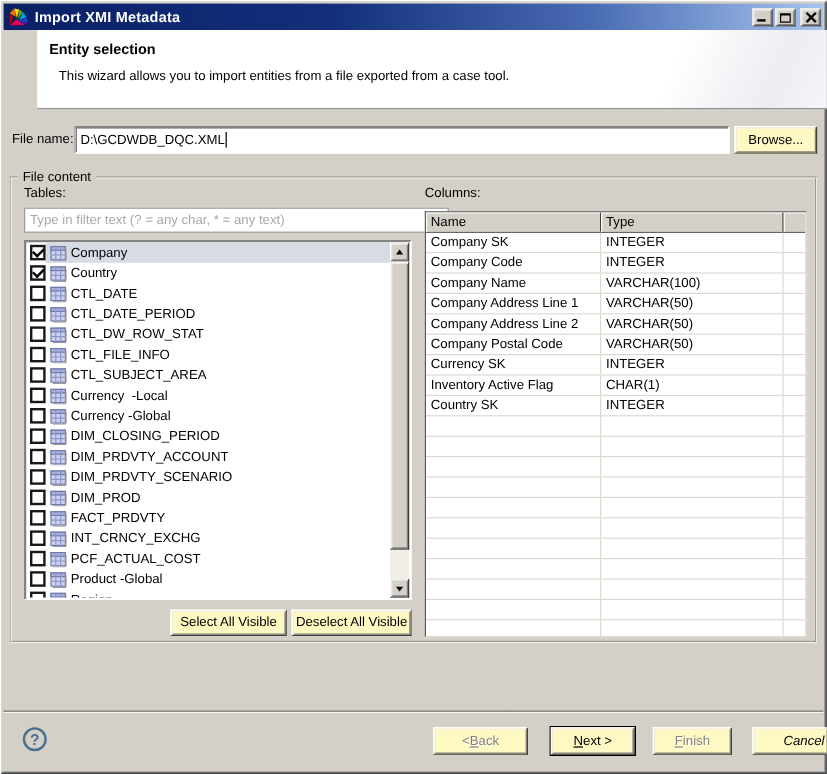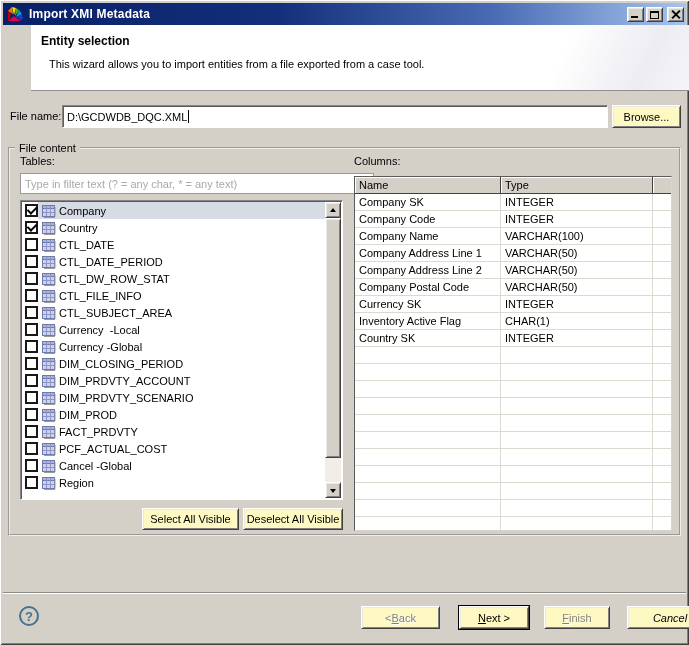--- a/index.html
+++ b/index.html
@@ -425,36 +425,51 @@
     <span class="hl">
       <svg class="tbl-icon" viewBox="0 0 15 14">
         <rect x="1.5" y="1.5" width="12" height="11" fill="#ccd2ee" stroke="#6f79ae"></rect>
         <rect x="1.5" y="1.5" width="12" height="3" fill="#aab3d9" stroke="#6f79ae"></rect>
         <line x1="5.5" y1="2" x2="5.5" y2="12" stroke="#8d96c4"></line>
         <line x1="9.5" y1="2" x2="9.5" y2="12" stroke="#8d96c4"></line>
         <line x1="2" y1="8.5" x2="13" y2="8.5" stroke="#8d96c4"></line>
         <line x1="14" y1="3" x2="14" y2="13" stroke="#9a9a9a"></line>
         <line x1="3" y1="13.5" x2="14" y2="13.5" stroke="#9a9a9a"></line>
       </svg>
+      <span class="row-label">INT_CRNCY_EXCHG</span>
+    </span>
+  </div>
+          <div class="list-row">
+    <span class="cb"></span>
+    <span class="hl">
+      <svg class="tbl-icon" viewBox="0 0 15 14">
+        <rect x="1.5" y="1.5" width="12" height="11" fill="#ccd2ee" stroke="#6f79ae"></rect>
+        <rect x="1.5" y="1.5" width="12" height="3" fill="#aab3d9" stroke="#6f79ae"></rect>
+        <line x1="5.5" y1="2" x2="5.5" y2="12" stroke="#8d96c4"></line>
+        <line x1="9.5" y1="2" x2="9.5" y2="12" stroke="#8d96c4"></line>
+        <line x1="2" y1="8.5" x2="13" y2="8.5" stroke="#8d96c4"></line>
+        <line x1="14" y1="3" x2="14" y2="13" stroke="#9a9a9a"></line>
+        <line x1="3" y1="13.5" x2="14" y2="13.5" stroke="#9a9a9a"></line>
+      </svg>
       <span class="row-label">PCF_ACTUAL_COST</span>
     </span>
   </div>
           <div class="list-row">
     <span class="cb"></span>
     <span class="hl">
       <svg class="tbl-icon" viewBox="0 0 15 14">
         <rect x="1.5" y="1.5" width="12" height="11" fill="#ccd2ee" stroke="#6f79ae"></rect>
         <rect x="1.5" y="1.5" width="12" height="3" fill="#aab3d9" stroke="#6f79ae"></rect>
         <line x1="5.5" y1="2" x2="5.5" y2="12" stroke="#8d96c4"></line>
         <line x1="9.5" y1="2" x2="9.5" y2="12" stroke="#8d96c4"></line>
         <line x1="2" y1="8.5" x2="13" y2="8.5" stroke="#8d96c4"></line>
         <line x1="14" y1="3" x2="14" y2="13" stroke="#9a9a9a"></line>
         <line x1="3" y1="13.5" x2="14" y2="13.5" stroke="#9a9a9a"></line>
       </svg>
-      <span class="row-label">Cancel -Global</span>
+      <span class="row-label">Product -Global</span>
     </span>
   </div>
           <div class="list-row">
     <span class="cb"></span>
     <span class="hl">
       <svg class="tbl-icon" viewBox="0 0 15 14">
         <rect x="1.5" y="1.5" width="12" height="11" fill="#ccd2ee" stroke="#6f79ae"></rect>
         <rect x="1.5" y="1.5" width="12" height="3" fill="#aab3d9" stroke="#6f79ae"></rect>
         <line x1="5.5" y1="2" x2="5.5" y2="12" stroke="#8d96c4"></line>
         <line x1="9.5" y1="2" x2="9.5" y2="12" stroke="#8d96c4"></line>

